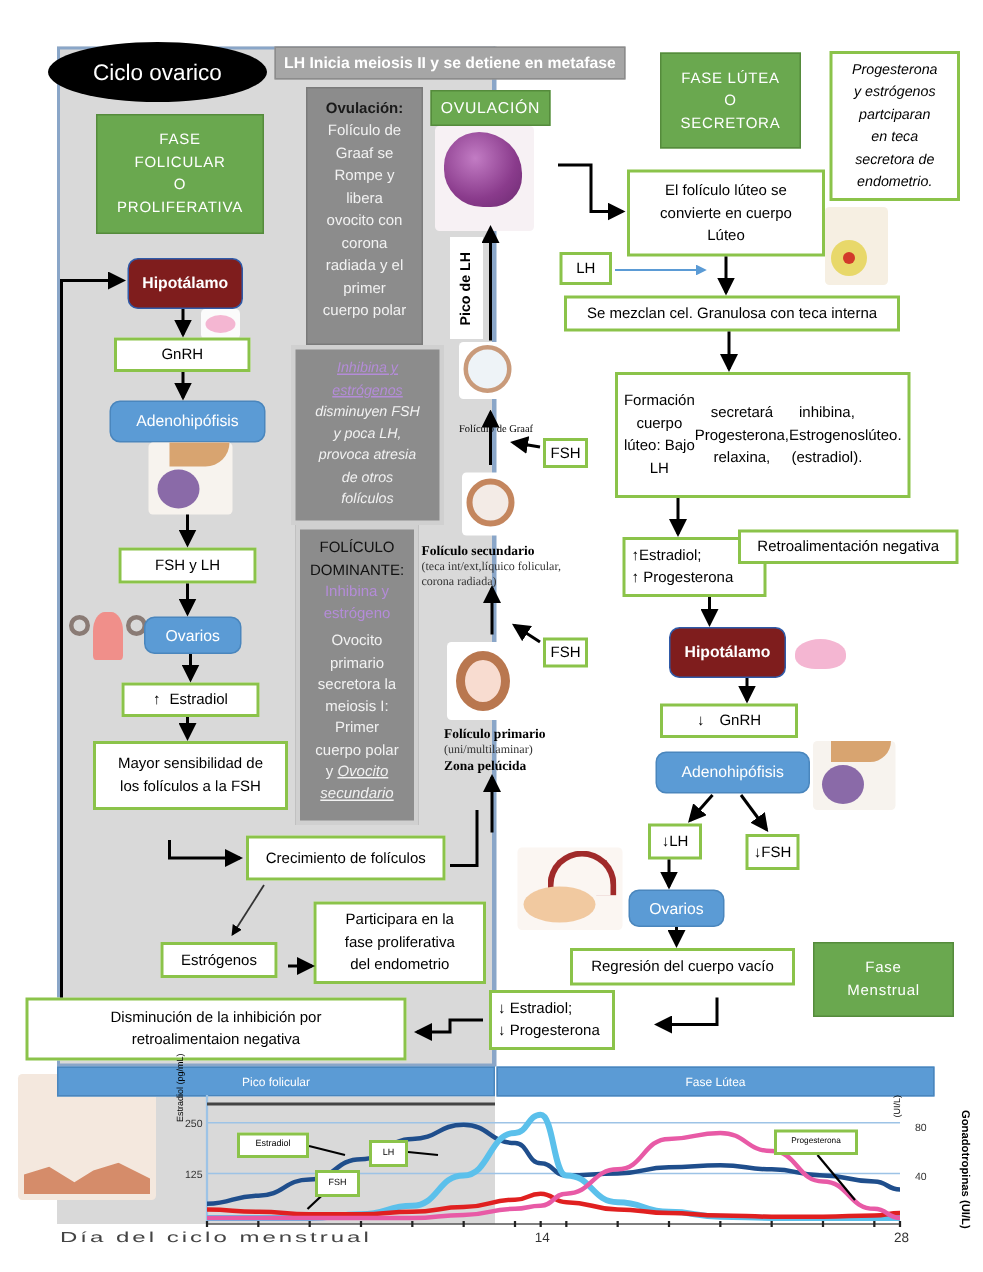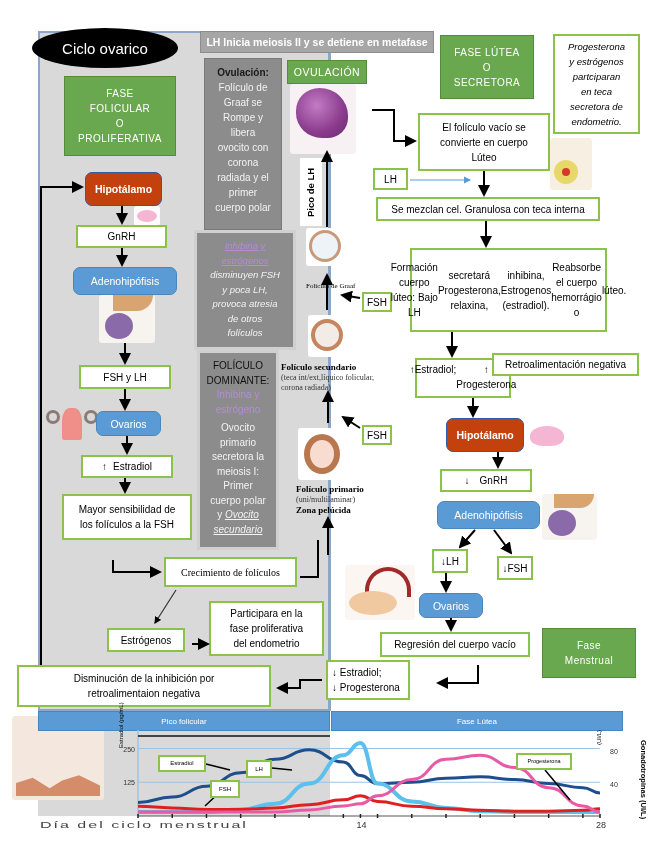--- a/index.html
+++ b/index.html
@@ -2,27 +2,27 @@
 <html><head>
 <meta charset="utf-8">
 <style>
   * { box-sizing: border-box; margin: 0; padding: 0; }
   body { width: 655px; height: 848px; background: #ffffff; position: relative; overflow: hidden;
          font-family: "Liberation Sans", sans-serif; color: #000; }
   .abs { position: absolute; }
   .panel-left { left: 38px; top: 31px; width: 292px; height: 680px; background: #d9d9d9; border: 2px solid #8aa6c8; }
   .title-oval { left: 32px; top: 28px; width: 146px; height: 40px; background: #000; border-radius: 50%;
                 color: #fff; font-size: 15px; display: flex; align-items: center; justify-content: center; }
-  .grey-banner { left: 200px; top: 31px; width: 234px; height: 22px; background: #a6a6a6; border: 1px solid #8c8c8c;
+  .grey-banner { left: 183px; top: 31px; width: 234px; height: 22px; background: #a6a6a6; border: 1px solid #8c8c8c;
                  color: #fff; font-size: 10.5px; font-weight: bold; display: flex; align-items: center; justify-content: center; }
   .green-solid { background: #6aa84f; border: 1px solid #558b3c; color: #fff; text-align: center;
                  display: flex; align-items: center; justify-content: center; font-size: 10px; line-height: 15px; letter-spacing: 0.5px; }
   .box { background: #fff; border: 2px solid #8bc34a; text-align: center; display: flex; align-items: center;
          justify-content: center; font-size: 10px; line-height: 15px; padding: 2px 4px; }
-  .blue-dark { background: #c2410c; border: 1px solid #2f5aa8; color: #fff; border-radius: 7px; font-size: 10.5px;
+  .blue-dark { background: #7f1d1d; border: 1px solid #2f5aa8; color: #fff; border-radius: 7px; font-size: 10.5px;
                display: flex; align-items: center; justify-content: center; font-weight: bold; }
   .blue-light { background: #5b9bd5; border: 1px solid #4a86bd; color: #fff; border-radius: 7px; font-size: 10.5px;
                 display: flex; align-items: center; justify-content: center; }
   .grey-box { background: #8c8c8c; border: 1px solid #7a7a7a; color: #f2f2f2; text-align: center; font-size: 10px; line-height: 15px; padding: 6px 4px; }
   .grey-box.inner { border: 3px solid #d0d0d0; }
   .bold-dark { color: #1a1a1a; font-weight: bold; }
   .italic { font-style: italic; }
   .u { text-decoration: underline; }
   .img-ph { position: absolute; border-radius: 3px; }
   .serif { font-family: "Liberation Serif", serif; }
@@ -151,51 +151,50 @@
 </div>
 <div class="abs blue-light" style="left:96px;top:411px;width:65px;height:25px;">Ovarios</div>
 <div class="abs box" style="left:81px;top:455px;width:92px;height:23px;">
   <span style="margin-right:6px;">↑</span>
   <span>Estradiol</span>
 </div>
 <div class="abs box" style="left:62px;top:494px;width:130px;height:46px;flex-direction:column;">
   <span>Mayor sensibilidad de</span>
   <span>los folículos a la FSH</span>
 </div>
-<div class="abs box" style="left:164px;top:557px;width:133px;height:30px;font-family:Liberation Serif, serif;">Crecimiento de folículos</div>
+<div class="abs box" style="left:164px;top:557px;width:133px;height:30px;">Crecimiento de folículos</div>
 <div class="abs box" style="left:107px;top:628px;width:78px;height:24px;">Estrógenos</div>
 <div class="abs box" style="left:209px;top:601px;width:115px;height:55px;flex-direction:column;">
   <span>Participara en la</span>
   <span>fase proliferativa</span>
   <span>del endometrio</span>
 </div>
 <div class="abs box" style="left:17px;top:665px;width:254px;height:42px;flex-direction:column;">
   <span>Disminución de la inhibición por</span>
   <span>retroalimentaion negativa</span>
 </div>
 
 <div class="abs box" style="left:418px;top:113px;width:132px;height:58px;flex-direction:column;">
-  <span>El folículo vacío se</span>
+  <span>El folículo lúteo se</span>
   <span>convierte en cuerpo</span>
   <span>Lúteo</span>
 </div>
 <div class="img-ph" style="left:550px;top:138px;width:42px;height:52px;background:#f6efe2;">
   <div style="position:absolute;left:4px;top:22px;width:24px;height:24px;border-radius:50%;background:#e8d86a;"></div>
   <div style="position:absolute;left:12px;top:30px;width:8px;height:8px;border-radius:50%;background:#d23a2a;"></div>
 </div>
 <div class="abs box" style="left:373px;top:168px;width:35px;height:22px;">LH</div>
 <div class="abs box" style="left:376px;top:197px;width:224px;height:24px;">Se mezclan cel. Granulosa con teca interna</div>
 <div class="abs box" style="left:410px;top:248px;width:197px;height:84px;line-height:15px;">
   <span>Formación cuerpo lúteo: Bajo LH</span>
   <span>secretará Progesterona, relaxina,</span>
   <span>inhibina, Estrogenos (estradiol).</span>
-  <span>Reabsorbe el cuerpo hemorrágio o</span>
   <span>lúteo.</span>
 </div>
-<div class="abs box" style="left:415px;top:358px;width:96px;height:40px;flex-direction:row;align-items:flex-start;">
+<div class="abs box" style="left:415px;top:358px;width:96px;height:40px;flex-direction:column;align-items:flex-start;">
   <span><span>↑</span><span>Estradiol;</span></span>
   <span><span>↑</span> <span>Progesterona</span></span>
 </div>
 <div class="abs box" style="left:492px;top:353px;width:147px;height:23px;">Retroalimentación negativa</div>
 <div class="abs blue-dark" style="left:446px;top:418px;width:78px;height:34px;">Hipotálamo</div>
 <div class="img-ph" style="left:528px;top:422px;width:40px;height:26px;">
     <div style="position:absolute;left:2px;top:4px;width:34px;height:20px;border-radius:50% 50% 40% 40%;background:#f4b6d2;"></div>
   </div>
 <div class="abs box" style="left:440px;top:469px;width:92px;height:23px;">
   <span style="margin-right:10px;">↓</span>

